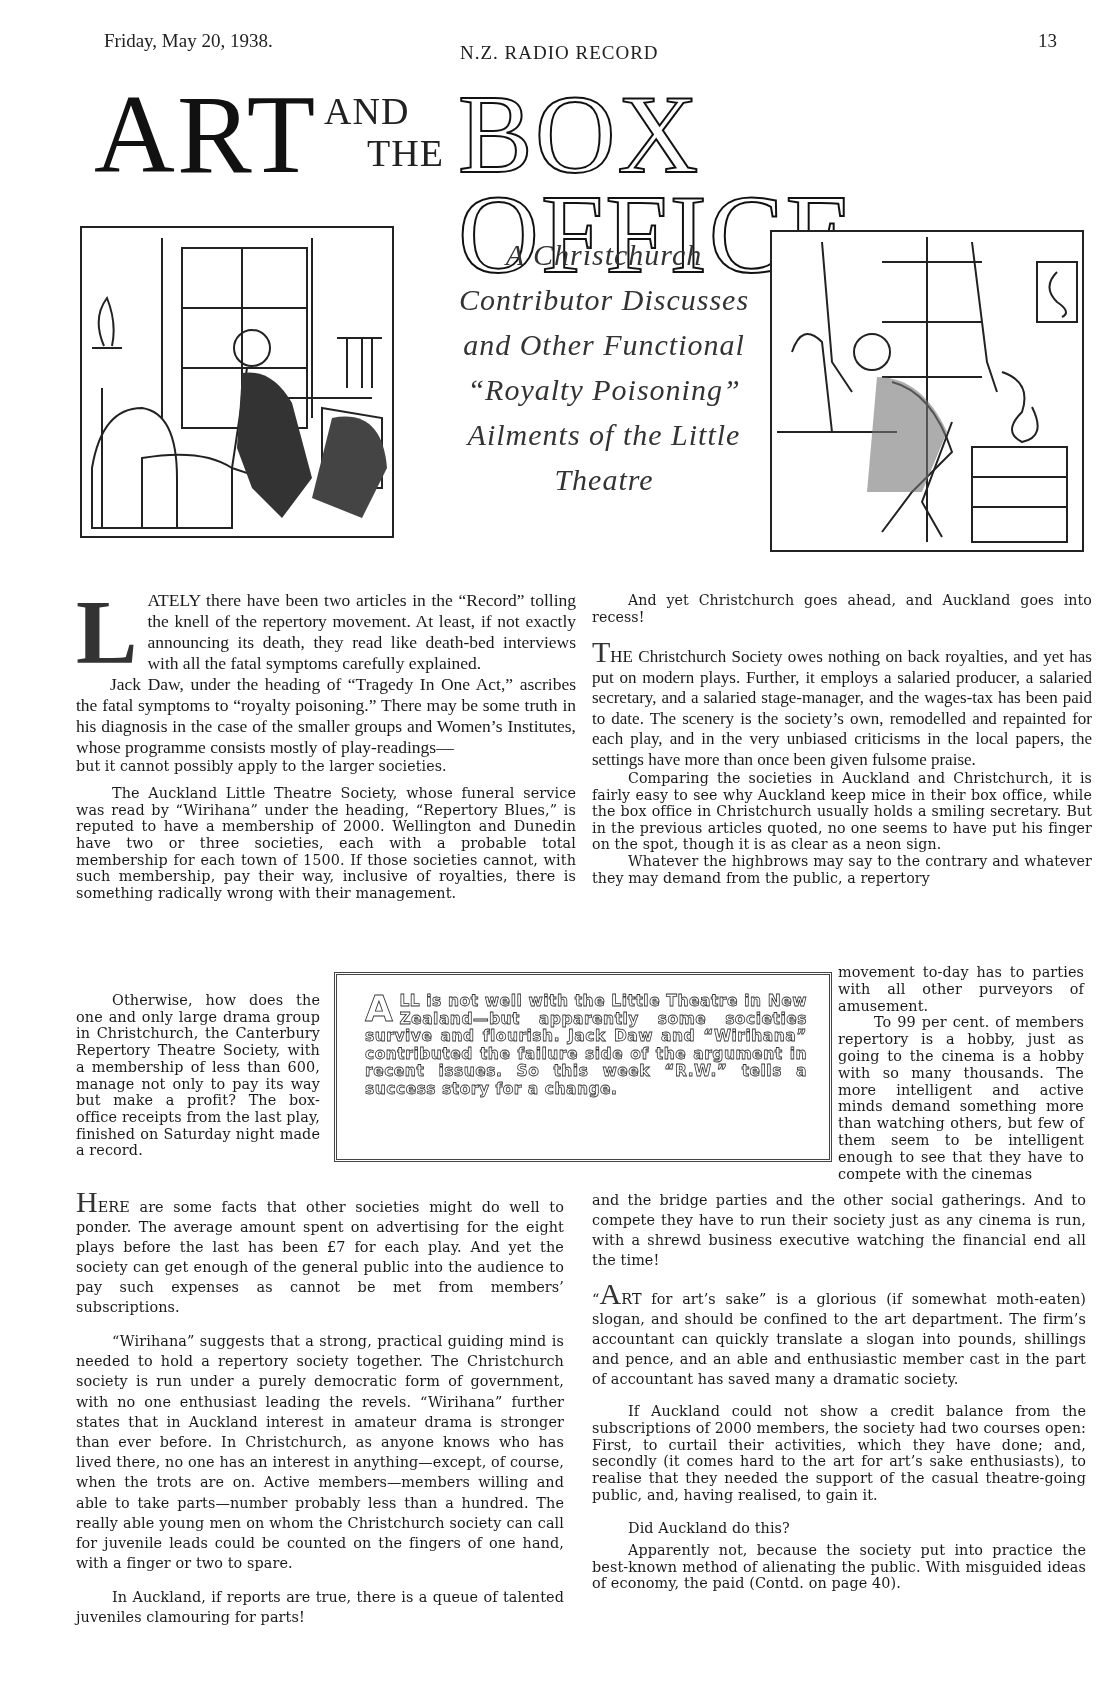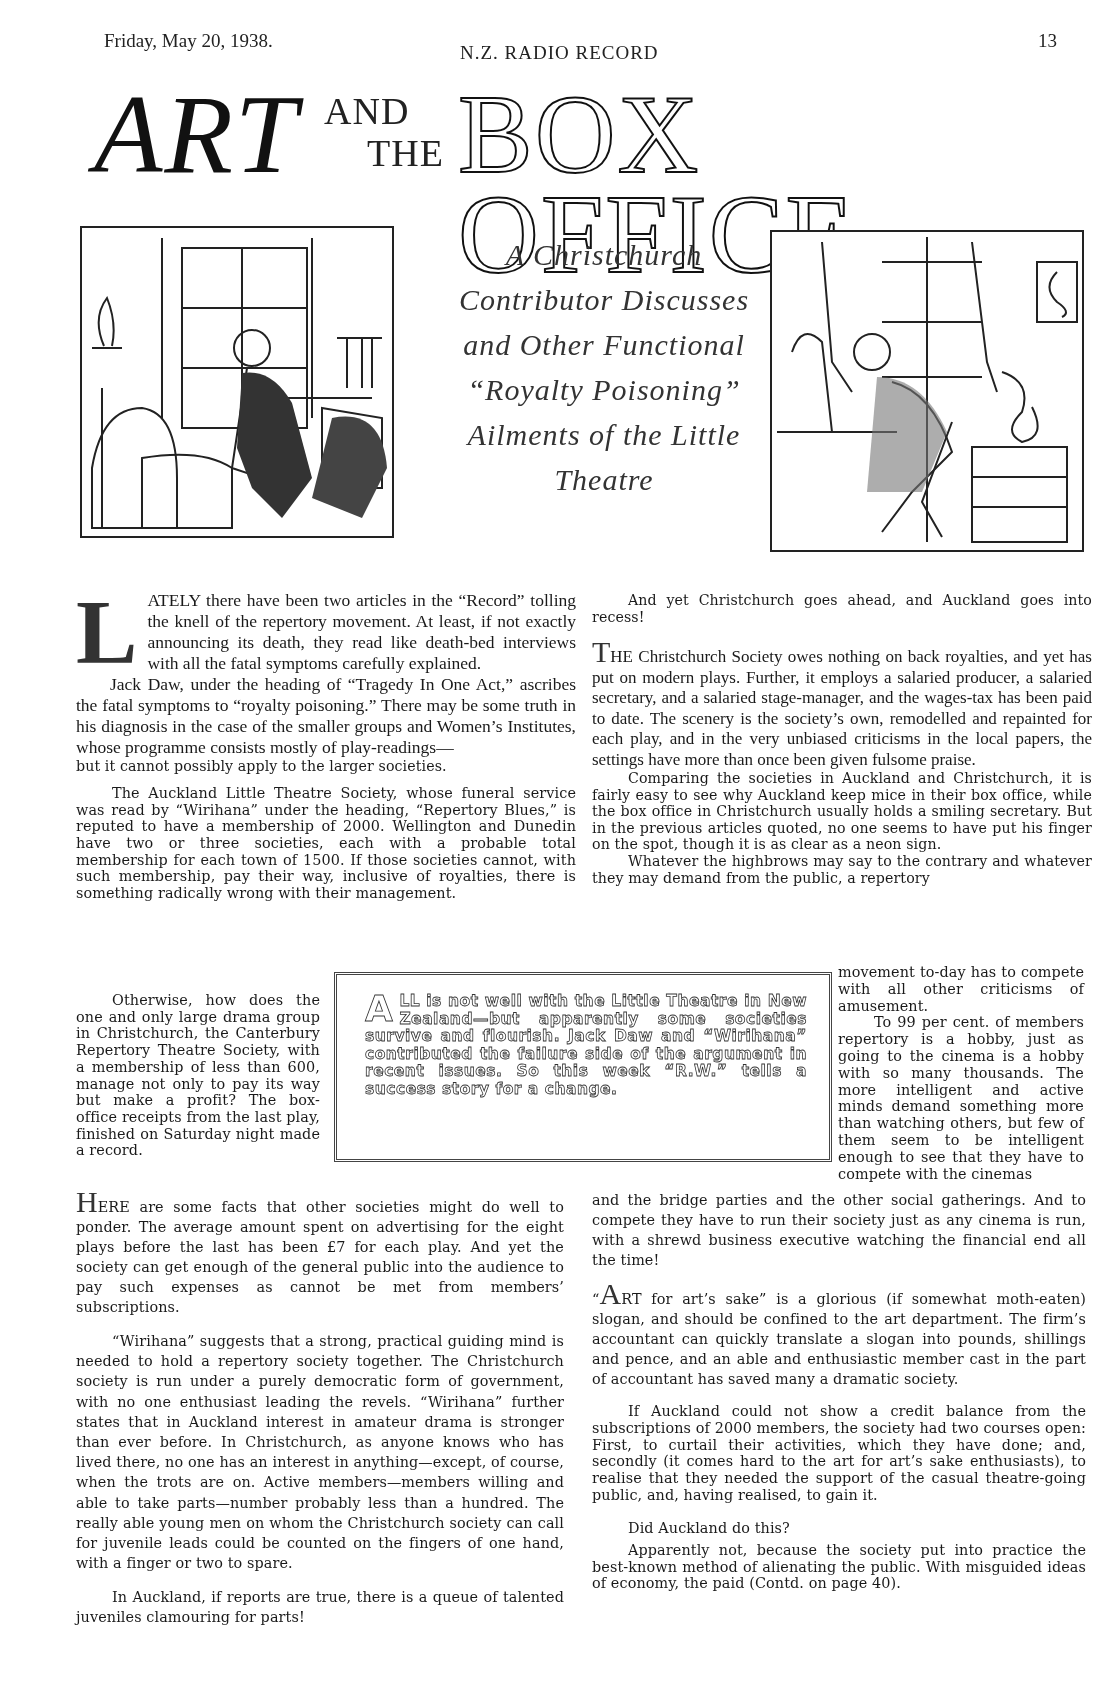--- a/index.html
+++ b/index.html
@@ -48,21 +48,21 @@
   .nm { text-indent: 0 !important; }
 </style>
 </head>
 <body>
 
 <div class="abs running-head" style="left:104px;">Friday, May 20, 1938.</div>
 <div class="abs running-head" style="left:460px;letter-spacing:1px;margin-top:12px;">N.Z. RADIO RECORD</div>
 <div class="abs running-head" style="left:1038px;">13</div>
 
 <div class="abs title-row">
-  <span class="title-big" style="left:12px;font-style:italic;">ART</span>
+  <span class="title-big" style="left:12px;">ART</span>
   <span class="title-small" style="left:242px;top:8px;text-align:right;">AND</span>
   <span class="title-small" style="left:248px;top:50px;margin-left:37px;">THE</span>
   <span class="title-big title-outline" style="left:376px;">BOX OFFICE</span>
 </div>
 
 <div class="abs illus" style="left:80px;top:226px;width:310px;height:308px;">
   <svg width="310" height="308" viewBox="0 0 310 308">
     <g fill="none" stroke="#222" stroke-width="2">
       <line x1="80" y1="10" x2="80" y2="190"></line>
       <line x1="230" y1="10" x2="230" y2="190"></line>
@@ -157,21 +157,21 @@
   <p class="body-text" style="font-size:14.2px;line-height:17px;">And yet Christchurch goes ahead, and Auckland goes into recess!</p>
   <div style="height:16px;"></div>
   <p class="lead nm" style="font-size:17px;line-height:20.5px;">
     <span class="dropcap-sm">T</span><span>HE Christchurch Society owes nothing on back royalties, and yet has put on modern plays. Further, it employs a salaried producer, a salaried secretary, and a salaried stage-manager, and the wages-tax has been paid to date. The scenery is the society’s own, remodelled and repainted for each play, and in the very unbiased criticisms in the local papers, the settings have more than once been given fulsome praise.</span>
   </p>
   <p class="body-text" style="font-size:14.2px;line-height:16.6px;">Comparing the societies in Auckland and Christchurch, it is fairly easy to see why Auckland keep mice in their box office, while the box office in Christchurch usually holds a smiling secretary. But in the previous articles quoted, no one seems to have put his finger on the spot, though it is as clear as a neon sign.</p>
   <p class="body-text" style="font-size:14.2px;line-height:16.6px;">Whatever the highbrows may say to the contrary and whatever they may demand from the public, a repertory</p>
 </div>
 
 <div class="abs col body-text" style="left:838px;top:964px;width:246px;font-size:14.4px;line-height:16.8px;">
-  <p class="nm">movement to-day has to compete with all other criticisms of amusement.</p>
+  <p class="nm">movement to-day has to parties with all other purveyors of amusement.</p>
   <p>To 99 per cent. of members repertory is a hobby, just as going to the cinema is a hobby with so many thousands. The more intelligent and active minds demand something more than watching others, but few of them seem to be intelligent enough to see that they have to compete with the cinemas</p>
 </div>
 
 <div class="abs col body-text" style="left:592px;top:1190px;width:494px;font-size:14.4px;line-height:20px;">
   <p class="nm">and the bridge parties and the other social gatherings. And to compete they have to run their society just as any cinema is run, with a shrewd business executive watching the financial end all the time!</p>
   <div class="gap"></div>
   <p class="nm">
     <span>“</span><span class="dropcap-sm">A</span><span>RT for art’s sake” is a glorious (if somewhat moth-eaten) slogan, and should be confined to the art department. The firm’s accountant can quickly translate a slogan into pounds, shillings and pence, and an able and enthusiastic member cast in the part of accountant has saved many a dramatic society.</span>
   </p>
   <div class="gap"></div>

